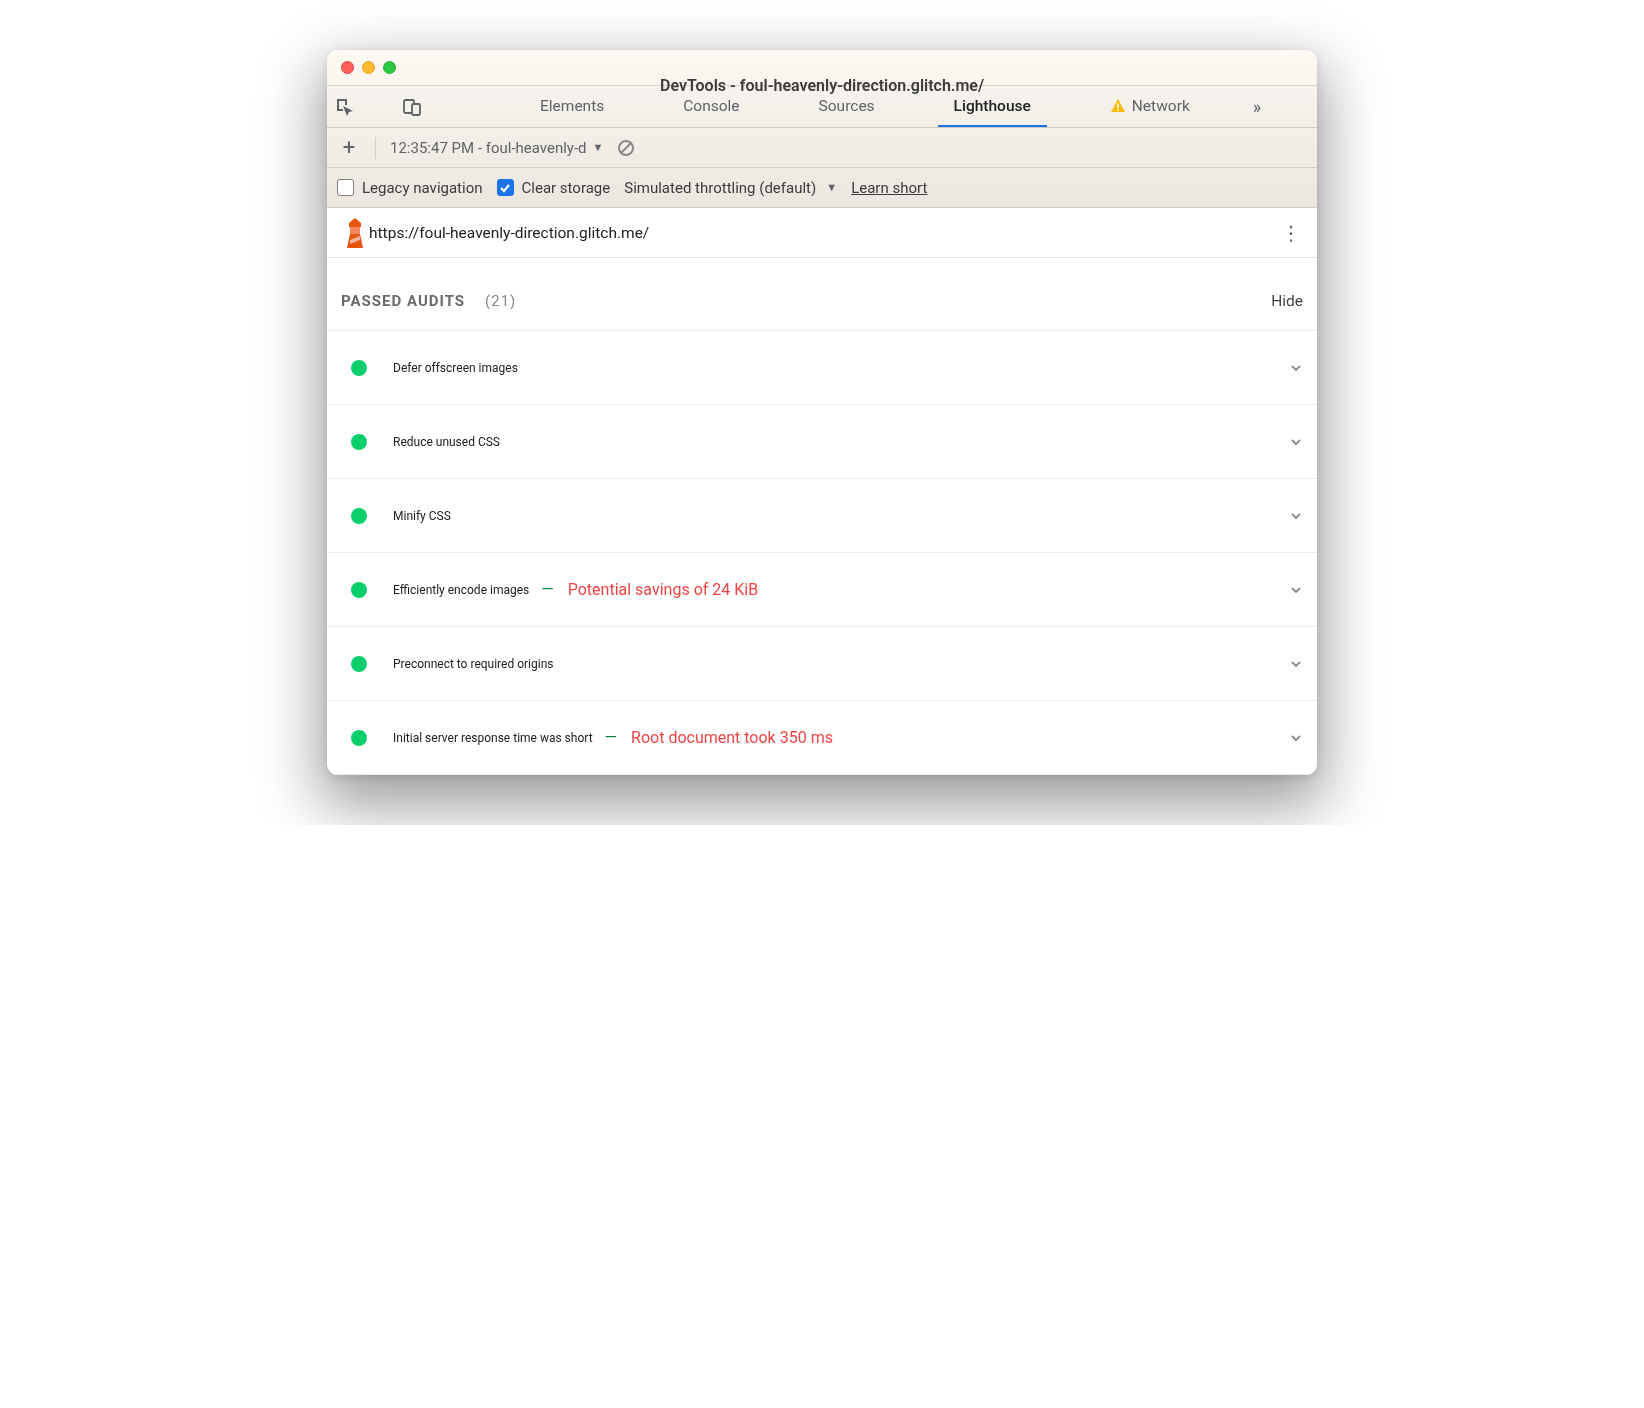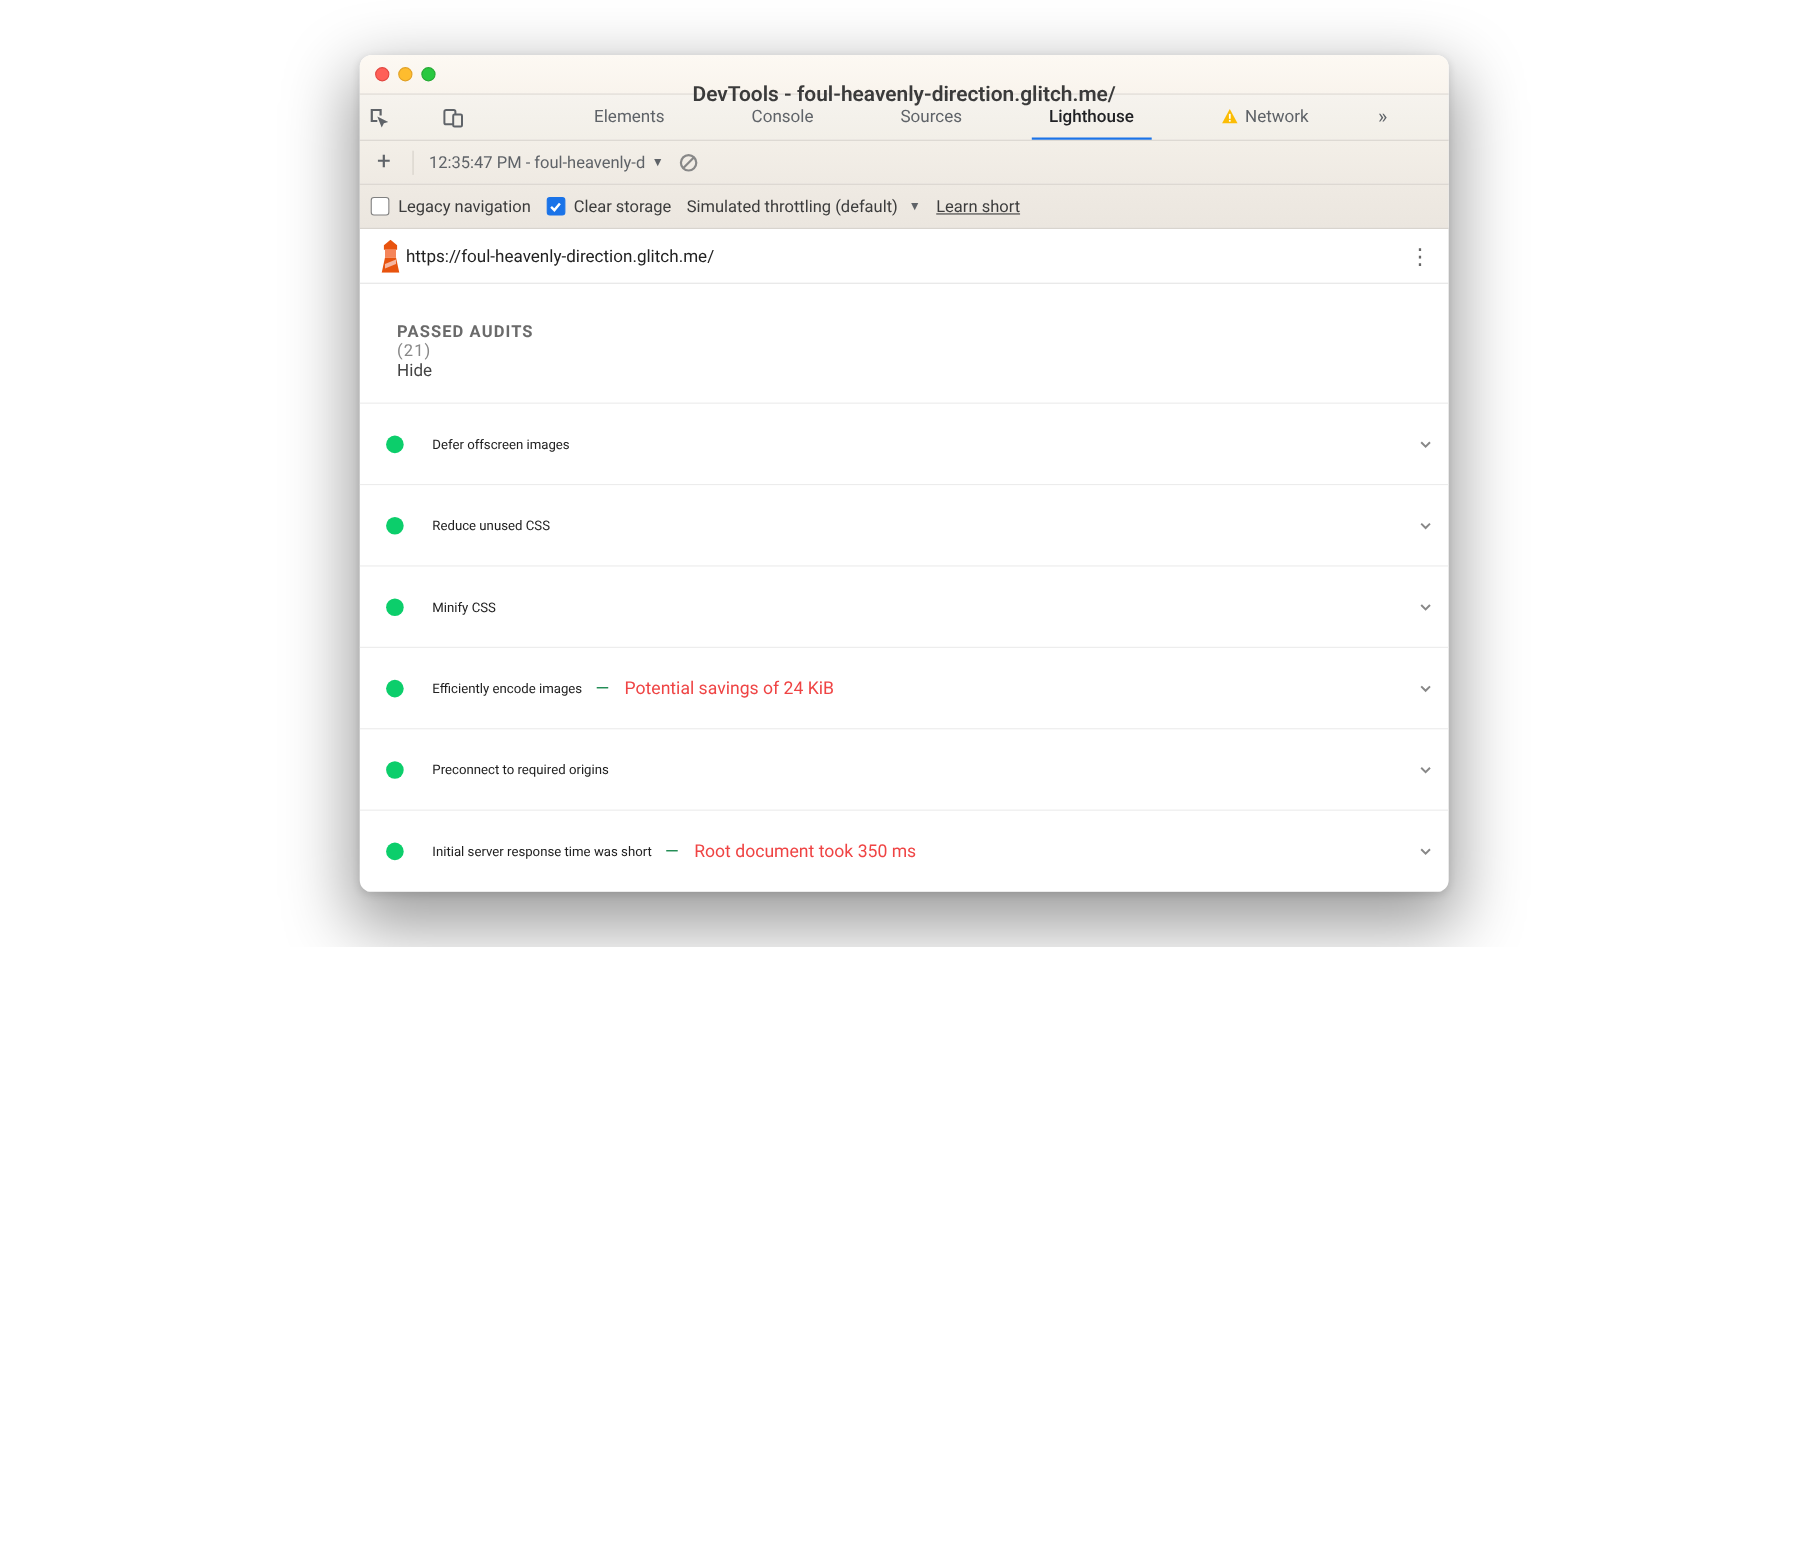--- a/index.html
+++ b/index.html
@@ -30,21 +30,21 @@
     }
     .traffic { display: flex; gap: 8px; }
     .traffic span {
       width: 13px; height: 13px; border-radius: 50%; display: block;
     }
     .t-red { background:#ff5f57; border:0.5px solid #e24640;}
     .t-yellow { background:#febc2e; border:0.5px solid #e1a125;}
     .t-green { background:#28c840; border:0.5px solid #26a934;}
     .titlebar .title {
       position:absolute; left:0; right:0; text-align:center;
-      font-size:19px; font-weight:600; color:#3b3b3b;
+      font-size:16px; font-weight:600; color:#3b3b3b;
       pointer-events:none;
       margin-top:36px;
     }
     
     .tabstrip {
       height: 42px;
       background: linear-gradient(#f6f3ee,#f2efe8);
       border-bottom: 1px solid #cfcac2;
       display:flex;
       align-items:stretch;
@@ -124,21 +124,21 @@
     .urlrow .url { color:#222; font-size:15.5px; }
     .urlrow .spacer { flex:1; }
     .urlrow .kebab {
       width:24px; text-align:center; font-size:20px; color:#666; cursor:pointer;
       line-height:0.4; letter-spacing:0;
     }
     
     .section-head {
       display:flex; align-items:baseline;
       padding:34px 14px 20px;
-      color:#6a6a6a; font-size:15px; letter-spacing:1px;flex-direction:column;
+      color:#6a6a6a; font-size:15px; letter-spacing:1px;
     }
     .section-head .label { font-weight:700; text-transform:uppercase; }
     .section-head .count { font-weight:400; margin-left:20px; color:#888;}
     .section-head .spacer { flex:1; }
     .section-head .hide { color:#444; font-size:15.5px; letter-spacing:0; cursor:pointer; }
     
     .audit {
       border-top:1px solid #ececec;
       display:flex; align-items:center;
       padding:0 14px; height:74px;

